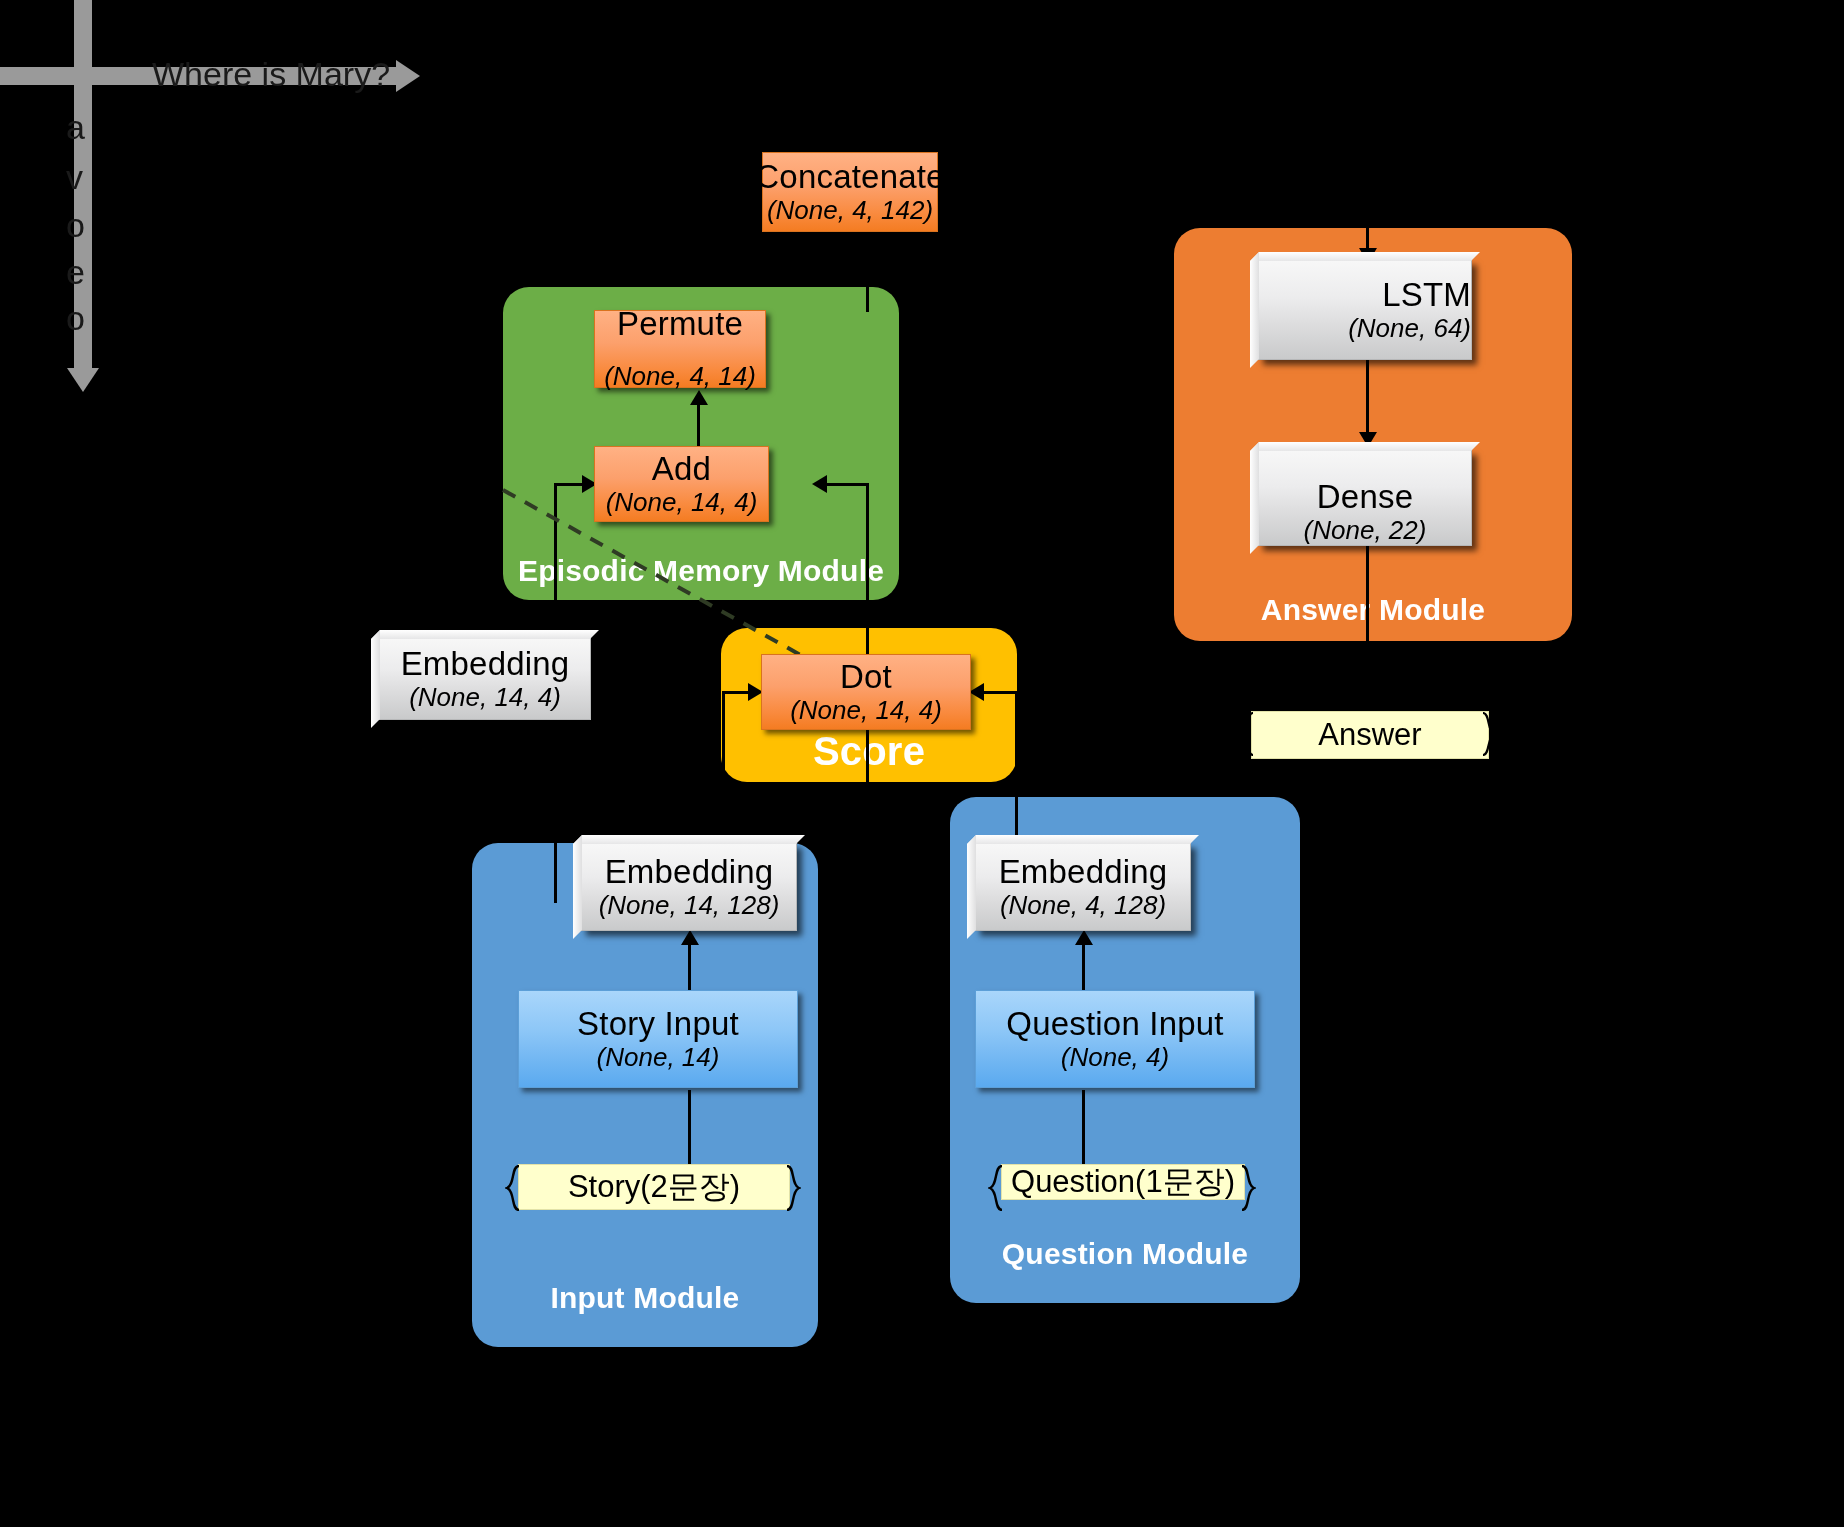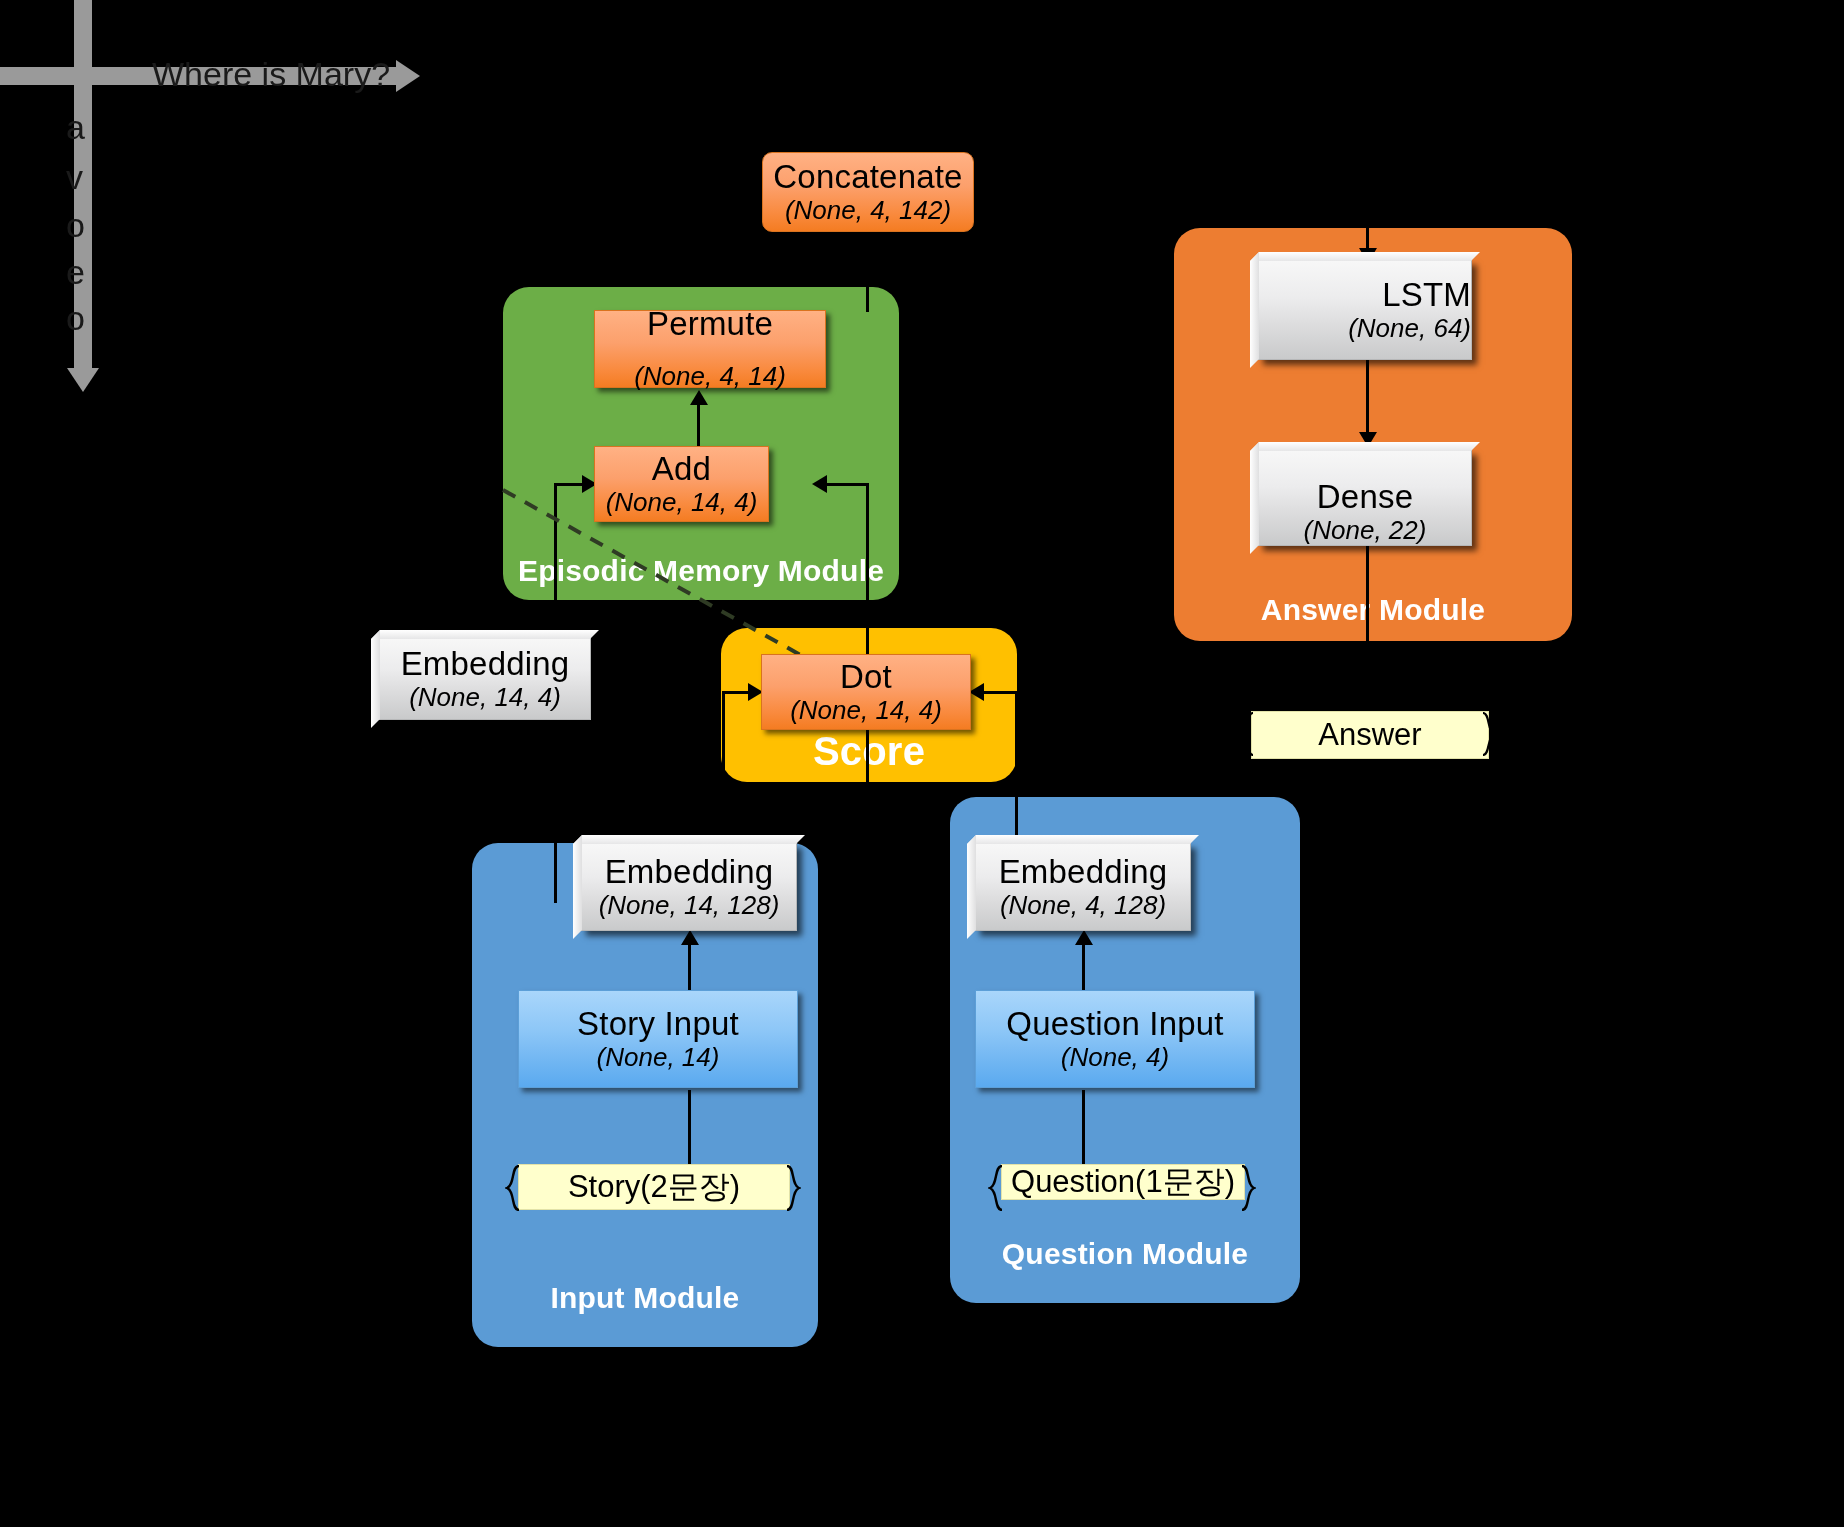--- a/index.html
+++ b/index.html
@@ -163,26 +163,26 @@
 
   <div class="ln vl" style="left:1366px;top:360px;height:78px;"></div>
   <div class="arrowhead ah-down" style="left:1359px;top:432px;"></div>
 
   <div class="ln vl" style="left:1366px;top:545px;height:172px;"></div>
 
   <svg class="canvas" style="pointer-events:none;" width="1844" height="1527">
     <line x1="503" y1="490" x2="815" y2="663" stroke="#2f3b24" stroke-width="4" stroke-dasharray="14,11"></line>
   </svg>
 
-  <div class="node orange" style="left:762px;top:152px;width:212px;height:80px;border-radius:10px;">
+  <div class="node orange" style="left:762px;top:152px;width:176px;height:80px;">
     <div class="nm">Concatenate</div>
     <div class="dim">(None, 4, 142)</div>
   </div>
 
-  <div class="node orange" style="left:594px;top:310px;width:232px;height:78px;gap:19px;">
+  <div class="node orange" style="left:594px;top:310px;width:172px;height:78px;gap:19px;">
     <div class="nm">Permute</div>
     <div class="dim">(None, 4, 14)</div>
   </div>
 
   <div class="node orange" style="left:594px;top:446px;width:175px;height:76px;">
     <div class="nm">Add</div>
     <div class="dim">(None, 14, 4)</div>
   </div>
 
   <div class="node orange" style="left:761px;top:654px;width:210px;height:76px;">

